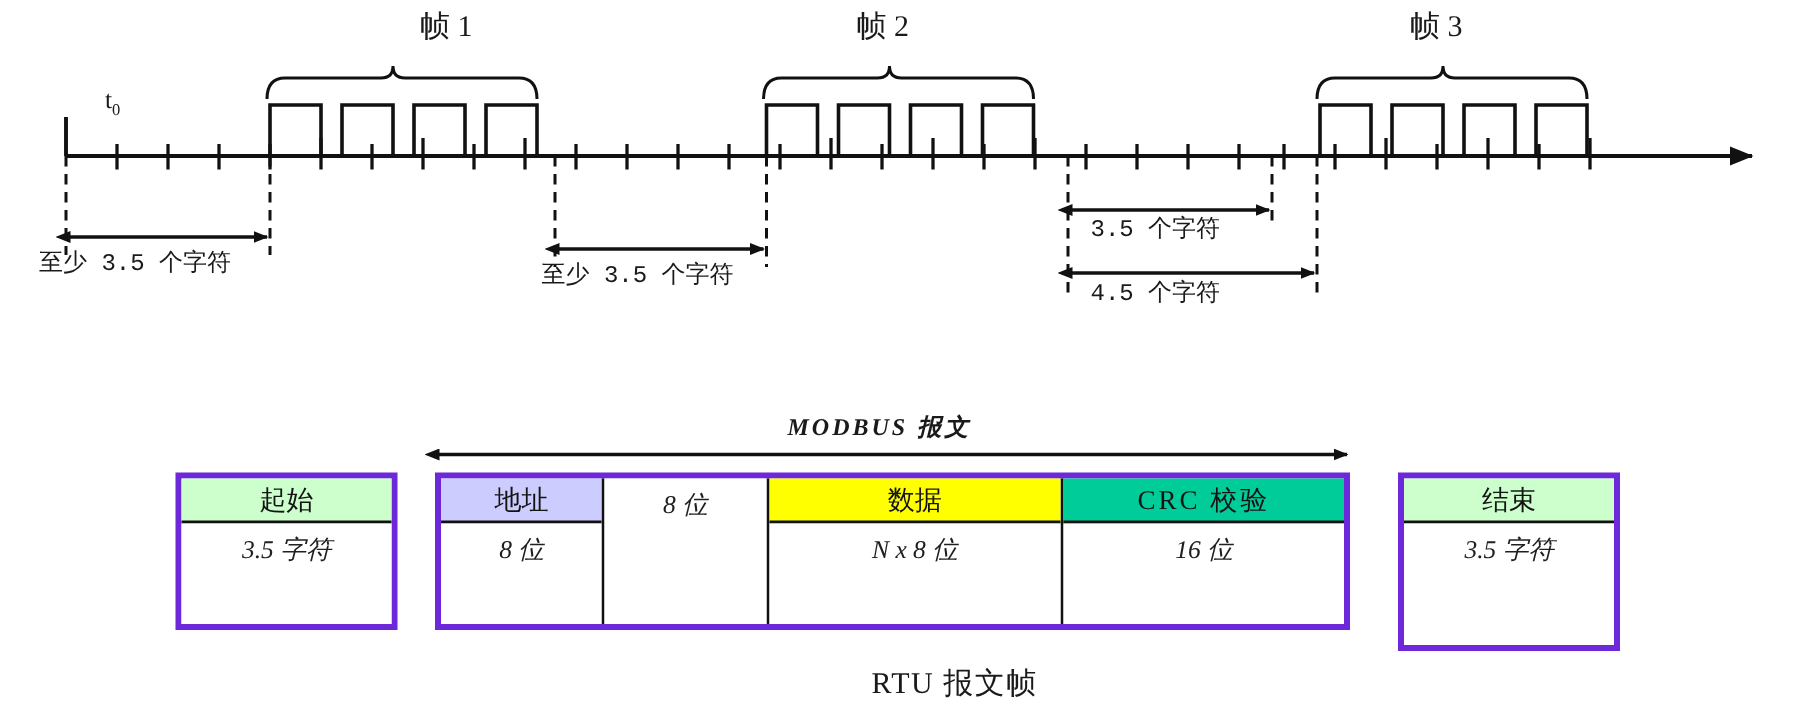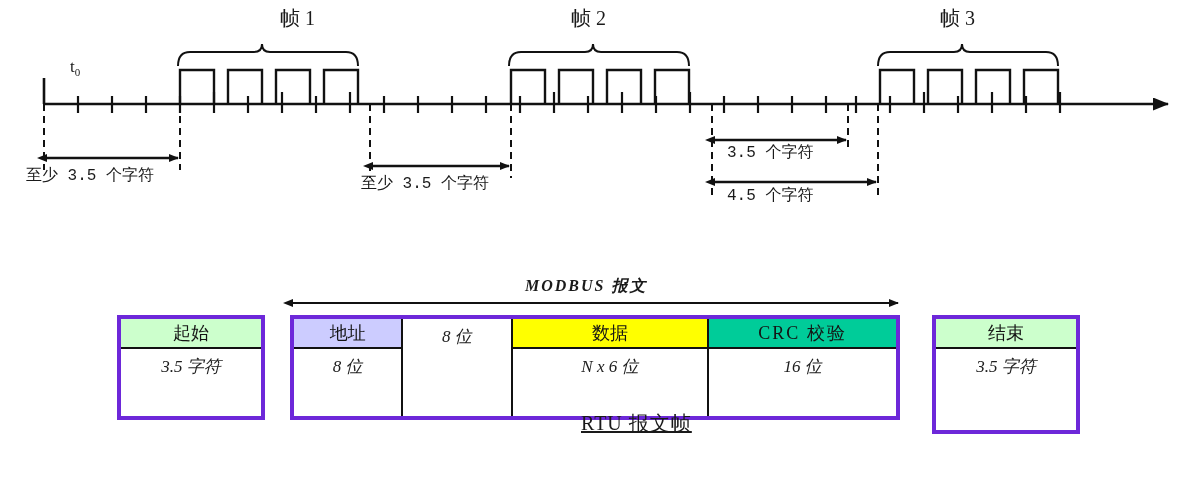--- a/index.html
+++ b/index.html
@@ -226,31 +226,31 @@
       <div class="cell-head" style="background:#CCCCFF;">地址</div>
       <div class="cell-body">8 位</div>
     </div>
 
     <div class="col" style="width:110px;">
       <div class="cell-body">8 位</div>
     </div>
 
     <div class="col" style="width:198px;">
       <div class="cell-head" style="background:#FFFF00;text-align:right;">数据</div>
-      <div class="cell-body">N x 6 位</div>
+      <div class="cell-body">N x 8 位</div>
     </div>
 
     <div class="col" style="width:188px;">
       <div class="cell-head spaced" style="background:#00CC99;">CRC 校验</div>
       <div class="cell-body">16 位</div>
     </div>
   </div>
 
   <div class="tbl" style="left:932px; top:315px; width:148px; height:119px;">
     <div class="col" style="width:100%;">
       <div class="cell-head" style="background:#CCFFCC;">结束</div>
       <div class="cell-body">3.5 字符</div>
     </div>
   </div>
 
-  <div class="lbl caption" style="left:581px; top:413px;text-decoration:underline;">RTU 报文帧</div>
+  <div class="lbl caption" style="left:581px; top:446px;">RTU 报文帧</div>
 
 </div>
 
 </body></html>

